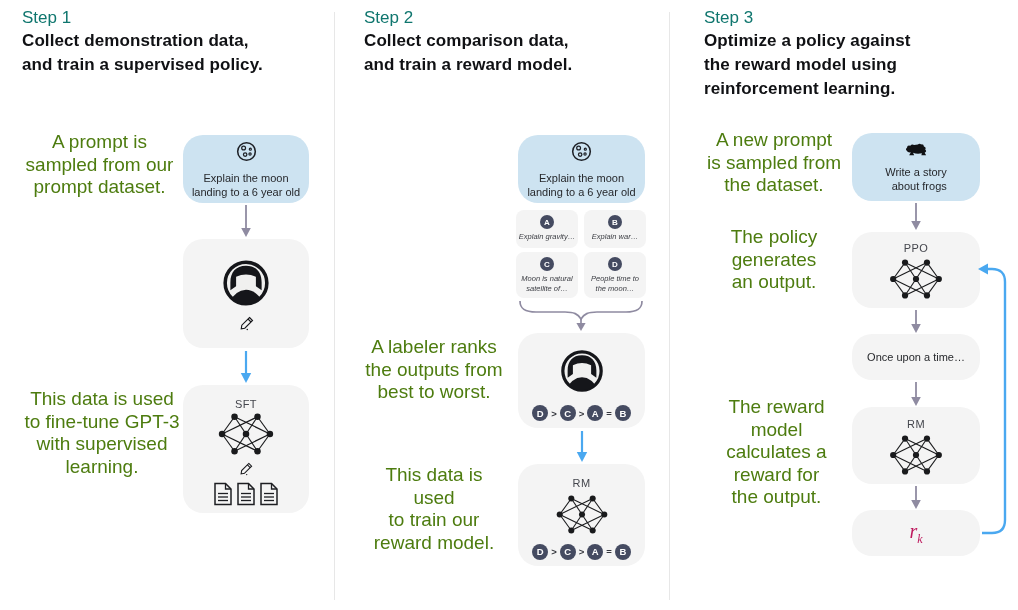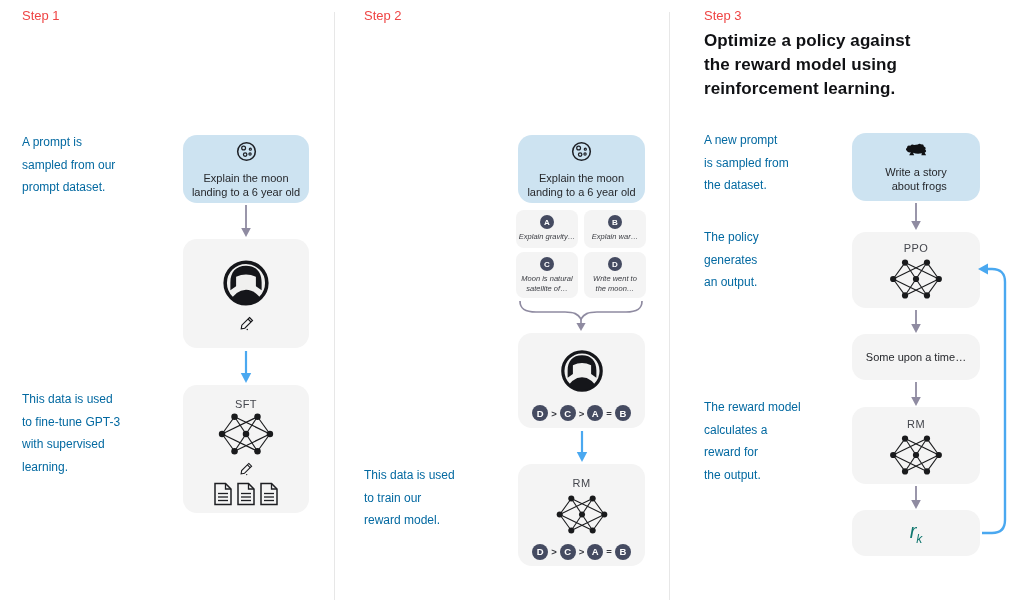--- a/index.html
+++ b/index.html
@@ -2,56 +2,58 @@
 <html><head>
 <meta charset="utf-8">
 <style>
   * { margin:0; padding:0; box-sizing:border-box; }
   html,body { background:#ffffff; }
   #canvas {
     position:relative; width:1018px; height:610px; background:#ffffff;
     font-family:"Liberation Sans", sans-serif; color:#1b1c1f; overflow:hidden;
   }
   .divider { position:absolute; top:12px; width:1px; height:588px; background:#e7e7e7; }
-  .step-label { position:absolute; font-size:13px; color:#ef4444; white-space:pre-line; }
+  .step-label { position:absolute; font-size:17px; color:#0f766e; white-space:pre-line; }
   .step-title { position:absolute; font-size:17px; font-weight:bold; color:#101114;
                 line-height:24px; white-space:pre-line; letter-spacing:.1px; }
-  .para { position:absolute; font-size:12px; line-height:22.5px; color:#0369a1; white-space:pre-line; }
-  .fbox { position:absolute; border-radius:14px; display:flex; flex-direction:column;
+  .para { position:absolute; font-size:19px; line-height:22.5px; color:#4d7c0f; white-space:pre-line;text-align:center; }
+  .fbox { position:absolute; border-radius:20px; display:flex; flex-direction:column;
           align-items:center; justify-content:center; text-align:center; }
   .blue  { background:#cde3f1; }
   .gray  { background:#f4f4f4; }
   .boxtext { font-size:11px; line-height:14px; color:#26282c; white-space:pre-line; }
   .modlabel { font-size:11px; color:#44464d; letter-spacing:.4px; }
   .arrow { position:absolute; }
   .minibox { position:absolute; background:#f4f4f4; border-radius:8px; display:flex;
              flex-direction:column; align-items:center; justify-content:flex-start;
              padding-top:5px; text-align:center; }
   .minitext { font-size:7.5px; line-height:9.5px; color:#3a3c42; white-space:pre-line; margin-top:3px;font-style:italic; }
   .minichip { width:14px; height:14px; border-radius:50%; background:#454b61; color:#ffffff;
               font-size:8px; font-weight:bold; display:flex; align-items:center;
               justify-content:center; }
   .rankrow { display:flex; align-items:center; gap:3px; }
   .rankchip { width:16px; height:16px; border-radius:50%; background:#454b61; color:#ffffff;
               font-size:9.5px; font-weight:bold; display:flex; align-items:center;
               justify-content:center; }
   .ranksep { font-size:9.5px; font-weight:bold; color:#33353c; }
-  .rk { font-family:Liberation Sans, sans-serif; font-style:italic; font-size:20px; color:#0f766e; }
+  .rk { font-family:Liberation Serif, serif; font-style:italic; font-size:20px; color:#be185d; }
   .rk sub { font-size:12px; }
   .docrow { display:flex; gap:3px; }
 </style>
 </head>
 <body>
 
 <div id="canvas">
 
   <div class="divider" style="left:334px;"></div>
   <div class="divider" style="left:669px;"></div>
 
   <div class="step-label" style="left:22px; top:8px;">Step 1</div>
+  <div class="step-title" style="left:22px; top:29px;">Collect demonstration data,
+and train a supervised policy.</div>
   <div class="para" style="left:22px; top:131px; width:155px;">A prompt is
 sampled from our
 prompt dataset.</div>
   <div class="para" style="left:22px; top:388px; width:160px;">This data is used
 to fine-tune GPT-3
 with supervised
 learning.</div>
 
   <div class="fbox blue" style="left:183px; top:135px; width:126px; height:68px; gap:4px;">
     <span>
@@ -156,20 +158,25 @@
           <path d="M2,1.5 H12.5 L18,7 V22.5 H2 Z" stroke-width="1.5"></path>
           <path d="M12.5,1.5 V7 H18" stroke-width="1.3"></path>
           <line x1="5" y1="11.5" x2="15" y2="11.5" stroke-width="1.3"></line>
           <line x1="5" y1="15" x2="15" y2="15" stroke-width="1.3"></line>
           <line x1="5" y1="18.5" x2="15" y2="18.5" stroke-width="1.3"></line>
         </svg>
     </span>
   </div>
 
   <div class="step-label" style="left:364px; top:8px;">Step 2</div>
+  <div class="step-title" style="left:364px; top:29px;">Collect comparison data,
+and train a reward model.</div>
+  <div class="para" style="left:364px; top:336px; width:140px;">A labeler ranks
+the outputs from
+best to worst.</div>
   <div class="para" style="left:364px; top:464px; width:140px;">This data is used
 to train our
 reward model.</div>
 
   <div class="fbox blue" style="left:518px; top:135px; width:127px; height:68px; gap:4px;">
     <span>
       <svg width="23" height="23" viewBox="0 0 24 24" fill="none" stroke="#1d2026">
         <circle cx="12" cy="12" r="9.2" stroke-width="1.6"></circle>
         <circle cx="9" cy="8.4" r="2" stroke-width="1.3"></circle>
         <circle cx="16" cy="9.6" r="1.1" stroke-width="1.2"></circle>
@@ -189,21 +196,21 @@
     <span class="minichip">B</span>
     <span class="minitext">Explain war…</span>
   </div>
   <div class="minibox" style="left:516px; top:252px; width:62px; height:46px;">
     <span class="minichip">C</span>
     <span class="minitext">Moon is natural
 satellite of…</span>
   </div>
   <div class="minibox" style="left:584px; top:252px; width:62px; height:46px;">
     <span class="minichip">D</span>
-    <span class="minitext">Write went to
+    <span class="minitext">People time to
 the moon…</span>
   </div>
 
   <svg class="arrow" style="left:516px; top:300px;" width="130" height="31">
     <path d="M4,1 C4,9 9,12 20,12 L49,12 C58,12 62,14 65,19 C68,14 72,12 81,12 L110,12 C121,12 126,9 126,1" fill="none" stroke="#8f8ba1" stroke-width="1.7"></path>
     <line x1="65" y1="19" x2="65" y2="23" stroke="#8f8ba1" stroke-width="1.7"></line>
     <polygon points="60.4,23 69.6,23 65,31" fill="#8f8ba1"></polygon>
   </svg>
 
   <div class="fbox gray" style="left:518px; top:333px; width:127px; height:95px; gap:7px; padding-top:8px;">
@@ -337,21 +344,21 @@
       </svg>
     </span>
   </div>
 
   <svg class="arrow" style="left:909px; top:310px;" width="14" height="23">
     <line x1="7" y1="0" x2="7" y2="14" stroke="#8f8ba1" stroke-width="1.8"></line>
     <polygon points="2.2,14 11.8,14 7,23" fill="#8f8ba1"></polygon>
   </svg>
 
   <div class="fbox gray" style="left:852px; top:334px; width:128px; height:46px;">
-    <span class="boxtext">Some upon a time…</span>
+    <span class="boxtext">Once upon a time…</span>
   </div>
 
   <svg class="arrow" style="left:909px; top:382px;" width="14" height="24">
     <line x1="7" y1="0" x2="7" y2="15" stroke="#8f8ba1" stroke-width="1.8"></line>
     <polygon points="2.2,15 11.8,15 7,24" fill="#8f8ba1"></polygon>
   </svg>
 
   <div class="fbox gray" style="left:852px; top:407px; width:128px; height:77px; gap:4px; padding-top:6px;">
     <span class="modlabel">RM</span>
     <span>

